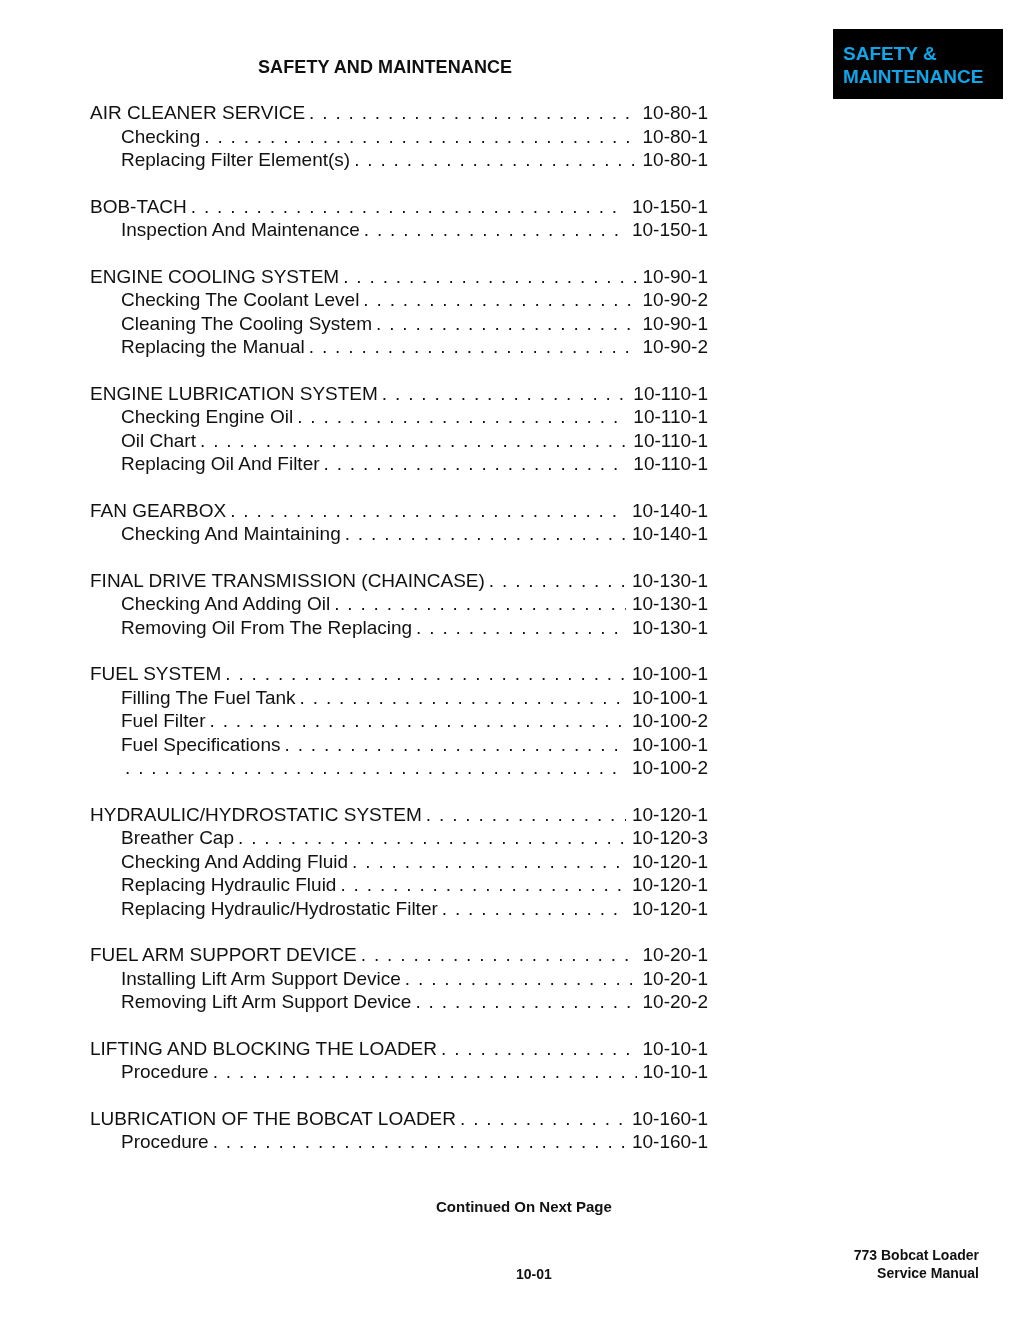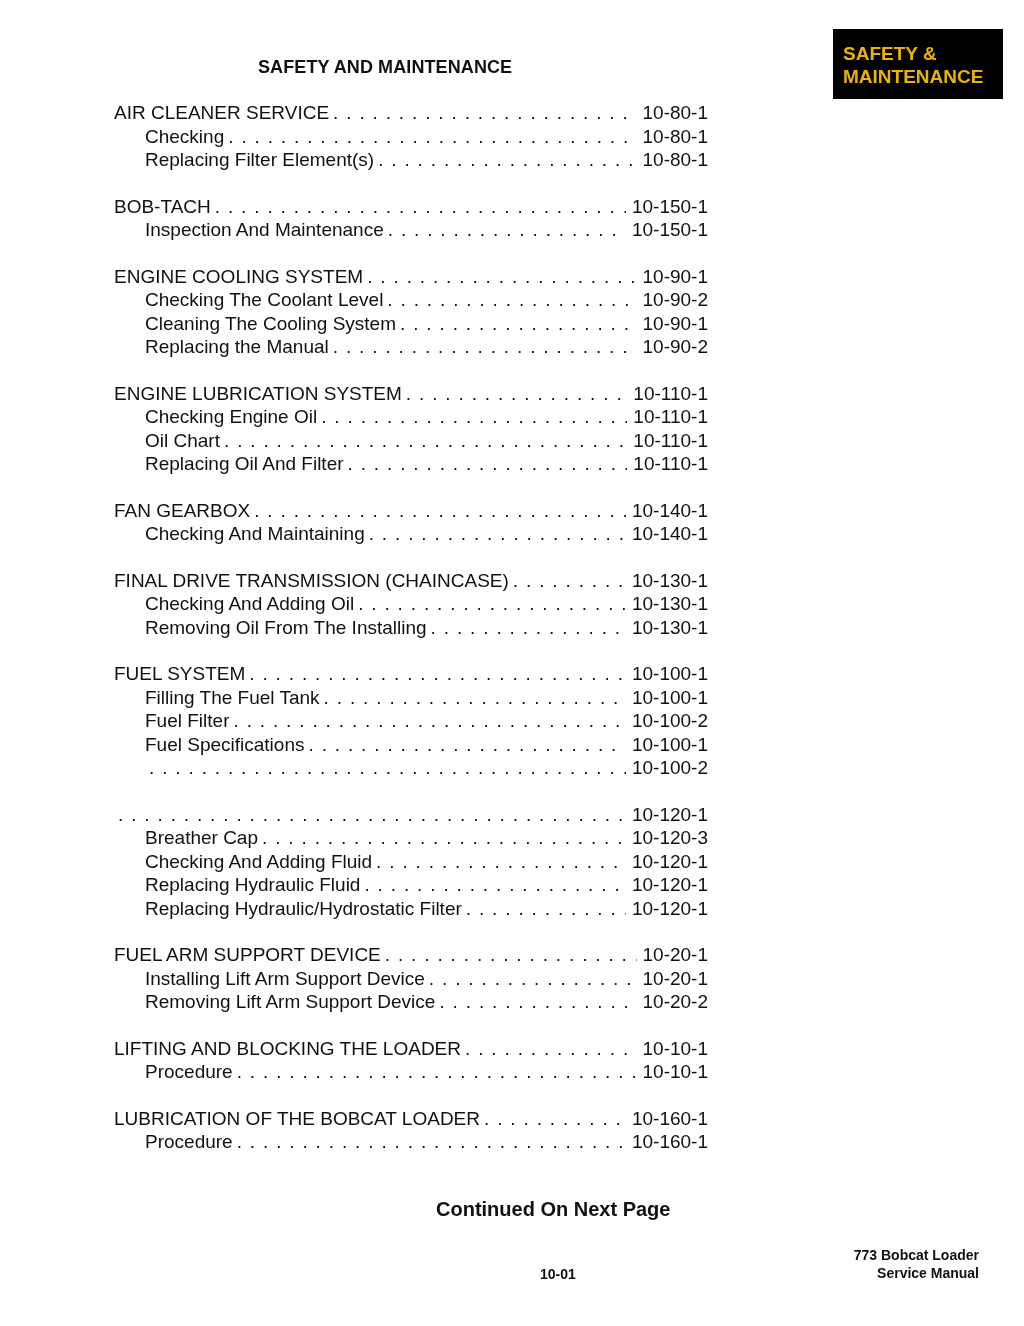--- a/index.html
+++ b/index.html
@@ -1,35 +1,35 @@
 <!DOCTYPE html>
 <html><head>
   <meta charset="utf-8">
   <style>
     html, body { margin: 0; padding: 0; background: #ffffff; }
     body { width: 1024px; height: 1326px; position: relative; overflow: hidden;
            font-family: "Liberation Sans", sans-serif; color: #111; }
     .tab { position: absolute; left: 833px; top: 29px; width: 170px; height: 70px;
-           background: #000; color: #eab308; font-weight: bold; font-size: 19px;
+           background: #000; color: #0ea5e9; font-weight: bold; font-size: 19px;
            line-height: 23px; padding: 13px 0 0 10px; box-sizing: border-box; }
     .tab span { display: block; }
     .page-title { position: absolute; left: 258px; top: 57px; font-weight: bold;
                   font-size: 18px; letter-spacing: 0.1px; }
     .toc { position: absolute; left: 90px; top: 101px; width: 618px; }
-    .section { margin-bottom: 23px; margin-left: 24px; }
+    .section { margin-bottom: 23px; }
     .row { display: flex; align-items: baseline; height: 23.5px; font-size: 19px;
            line-height: 23.5px; white-space: nowrap; }
     .row.sub { padding-left: 31px; }
     .row .label { flex: 0 0 auto; }
     .row .leader { flex: 1 1 auto; overflow: hidden; margin: 0 6px 0 4px;
                    letter-spacing: 4.6px; }
     .row .leader::before { content: ". . . . . . . . . . . . . . . . . . . . . . . . . . . . . . . . . . . . . . . . . . . . . . . . . . . . . . . . . . . . . . . . . . . . . . . . . . . . ."; letter-spacing: 0; word-spacing: 2.6px; }
     .row .page { flex: 0 0 auto; text-align: left; }
-    .continued { position: absolute; left: 436px; top: 1198px; font-weight: bold; font-size: 20px; }
-    .folio { position: absolute; left: 516px; top: 1266px; font-weight: bold; font-size: 14px; margin-left: 24px; }
+    .continued { position: absolute; left: 436px; top: 1198px; font-weight: bold; font-size: 15px; }
+    .folio { position: absolute; left: 516px; top: 1266px; font-weight: bold; font-size: 14px; }
     .manual { position: absolute; right: 45px; top: 1246px; font-weight: bold; font-size: 14px;
               text-align: right; line-height: 18px; }
     .manual span { display: block; }
   </style>
 </head>
 <body>
 
 <div class="tab">
   <span>SAFETY &amp;</span>
   <span>MAINTENANCE</span>
@@ -128,21 +128,21 @@
         <span class="label">FINAL DRIVE TRANSMISSION (CHAINCASE)</span>
         <span class="leader"></span>
         <span class="page">10-130-1</span>
       </div>
       <div class="row sub">
         <span class="label">Checking And Adding Oil</span>
         <span class="leader"></span>
         <span class="page">10-130-1</span>
       </div>
       <div class="row sub">
-        <span class="label">Removing Oil From The Installing</span>
+        <span class="label">Removing Oil From The Replacing</span>
         <span class="leader"></span>
         <span class="page">10-130-1</span>
       </div>
     </div>
     <div class="section">
       <div class="row">
         <span class="label">FUEL SYSTEM</span>
         <span class="leader"></span>
         <span class="page">10-100-1</span>
       </div>
@@ -161,20 +161,21 @@
         <span class="leader"></span>
         <span class="page">10-100-1</span>
       </div>
       <div class="row sub">
         <span class="leader"></span>
         <span class="page">10-100-2</span>
       </div>
     </div>
     <div class="section">
       <div class="row">
+        <span class="label">HYDRAULIC/HYDROSTATIC SYSTEM</span>
         <span class="leader"></span>
         <span class="page">10-120-1</span>
       </div>
       <div class="row sub">
         <span class="label">Breather Cap</span>
         <span class="leader"></span>
         <span class="page">10-120-3</span>
       </div>
       <div class="row sub">
         <span class="label">Checking And Adding Fluid</span>

